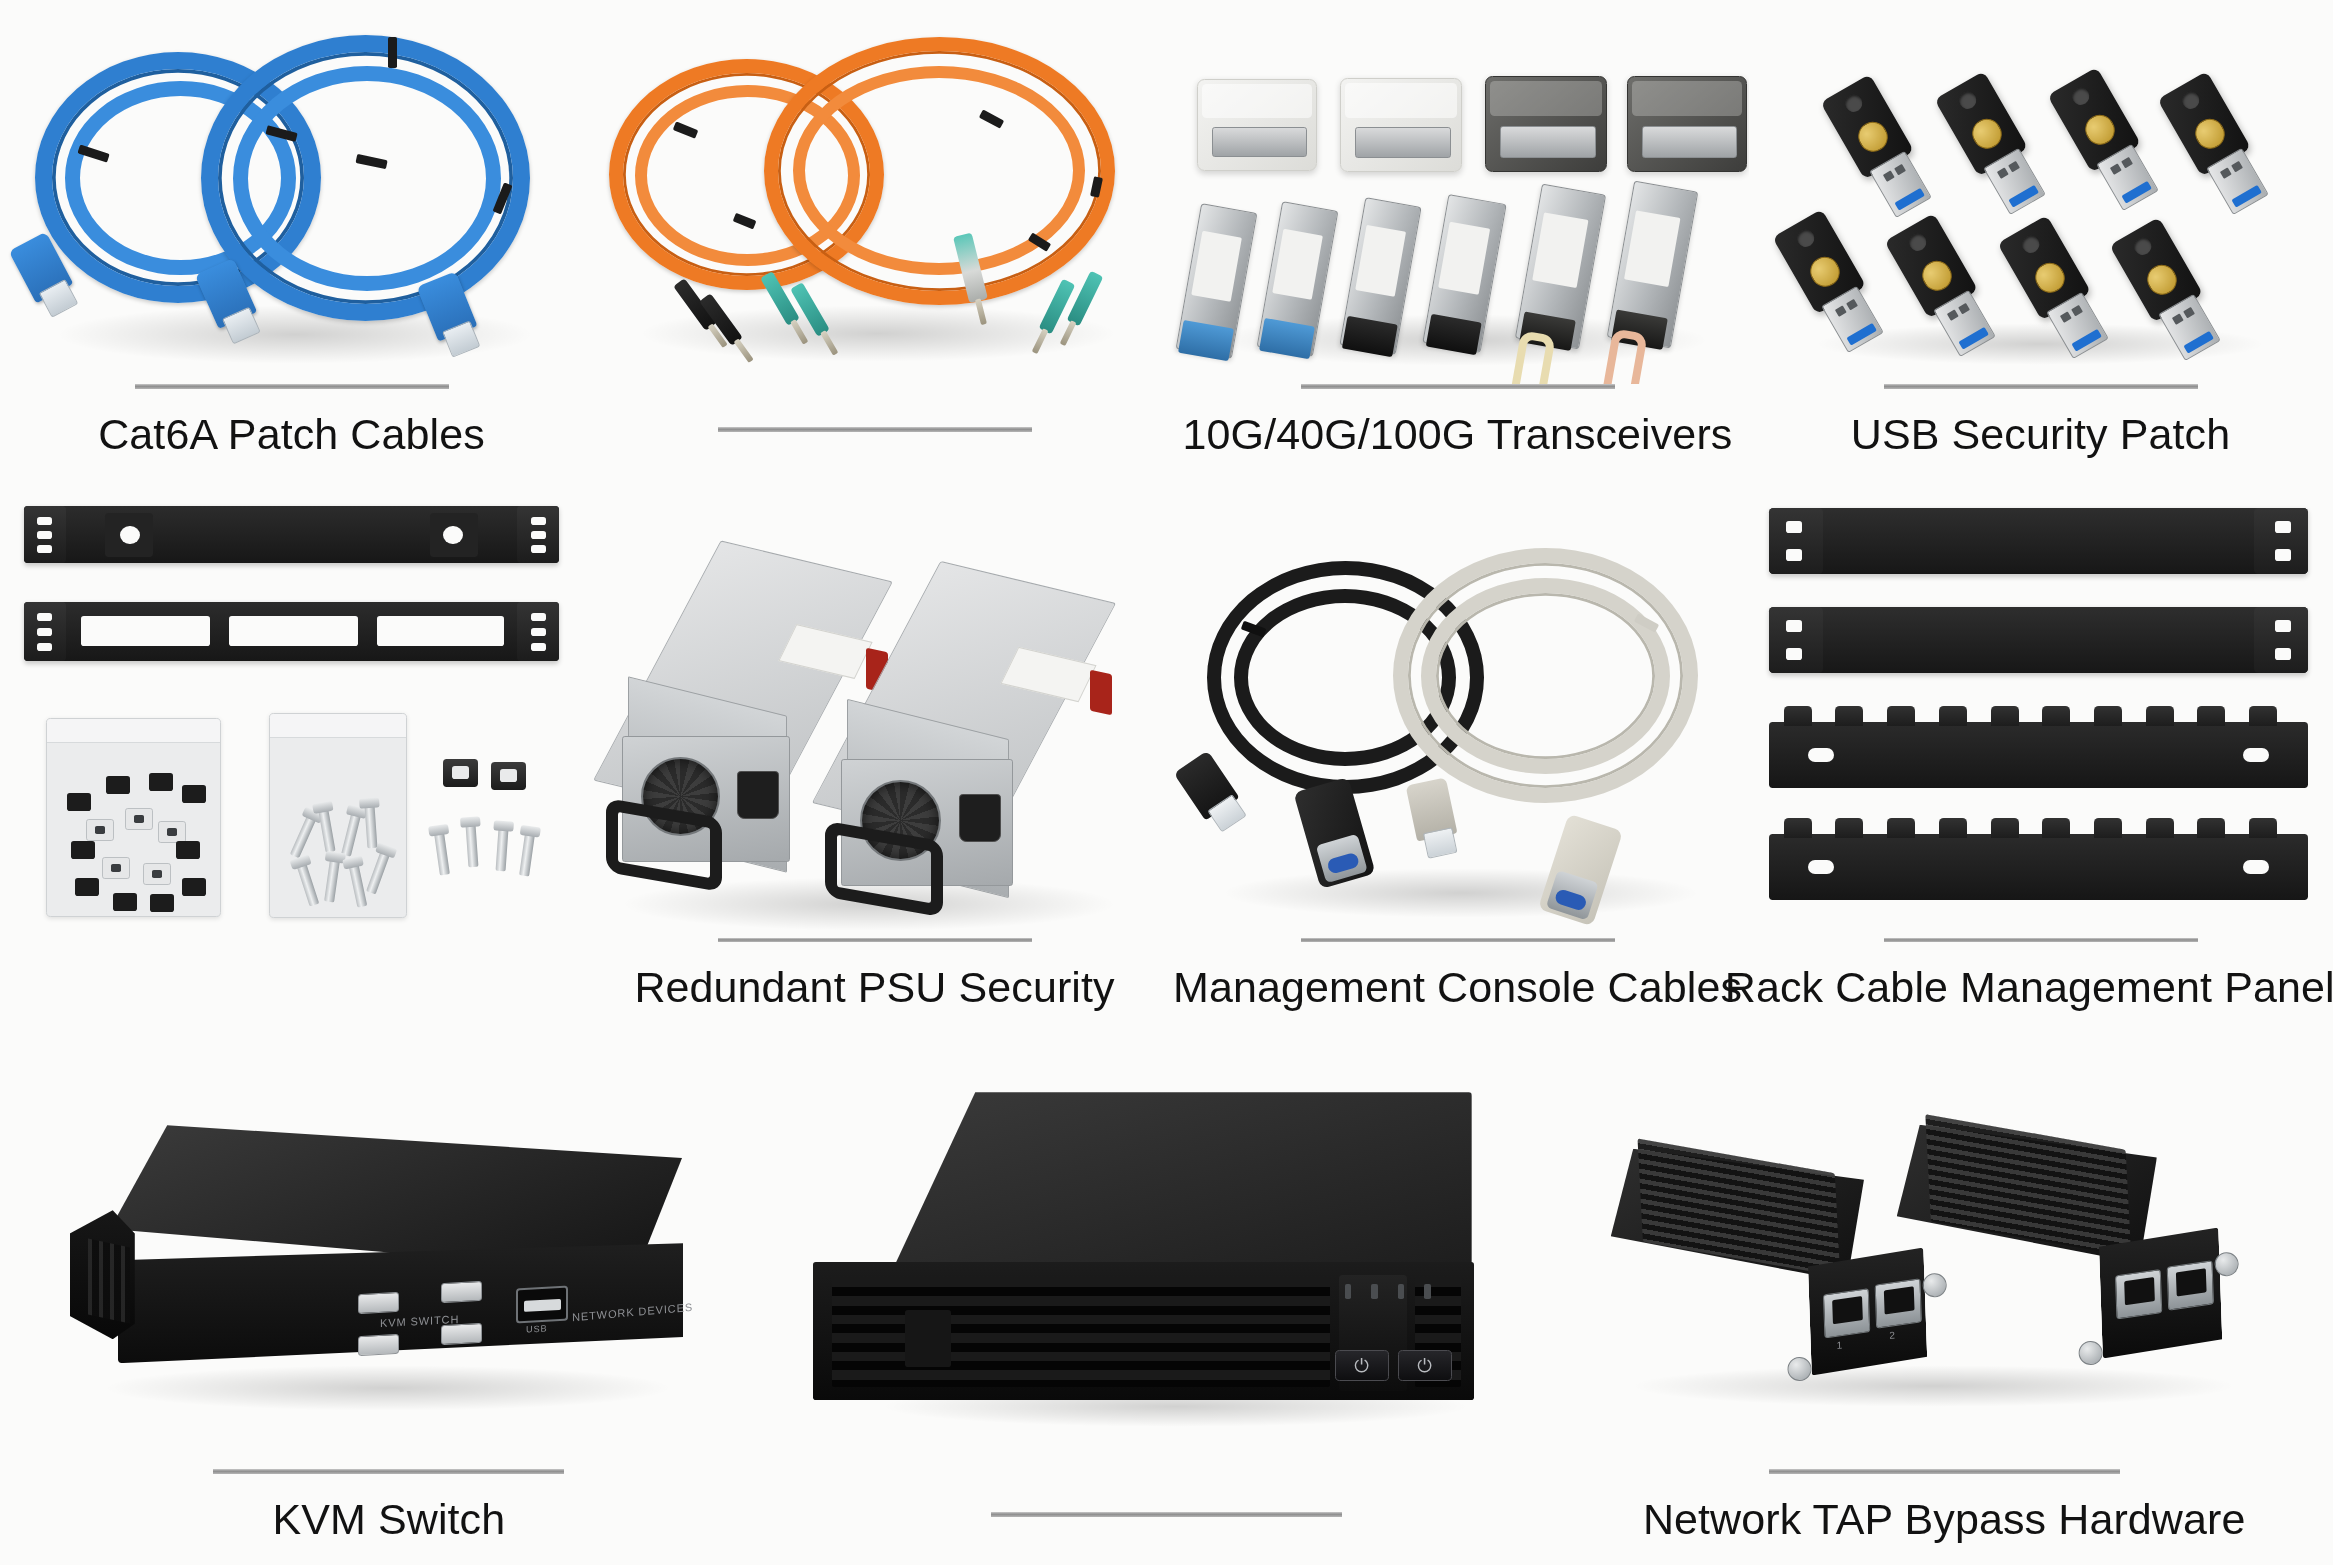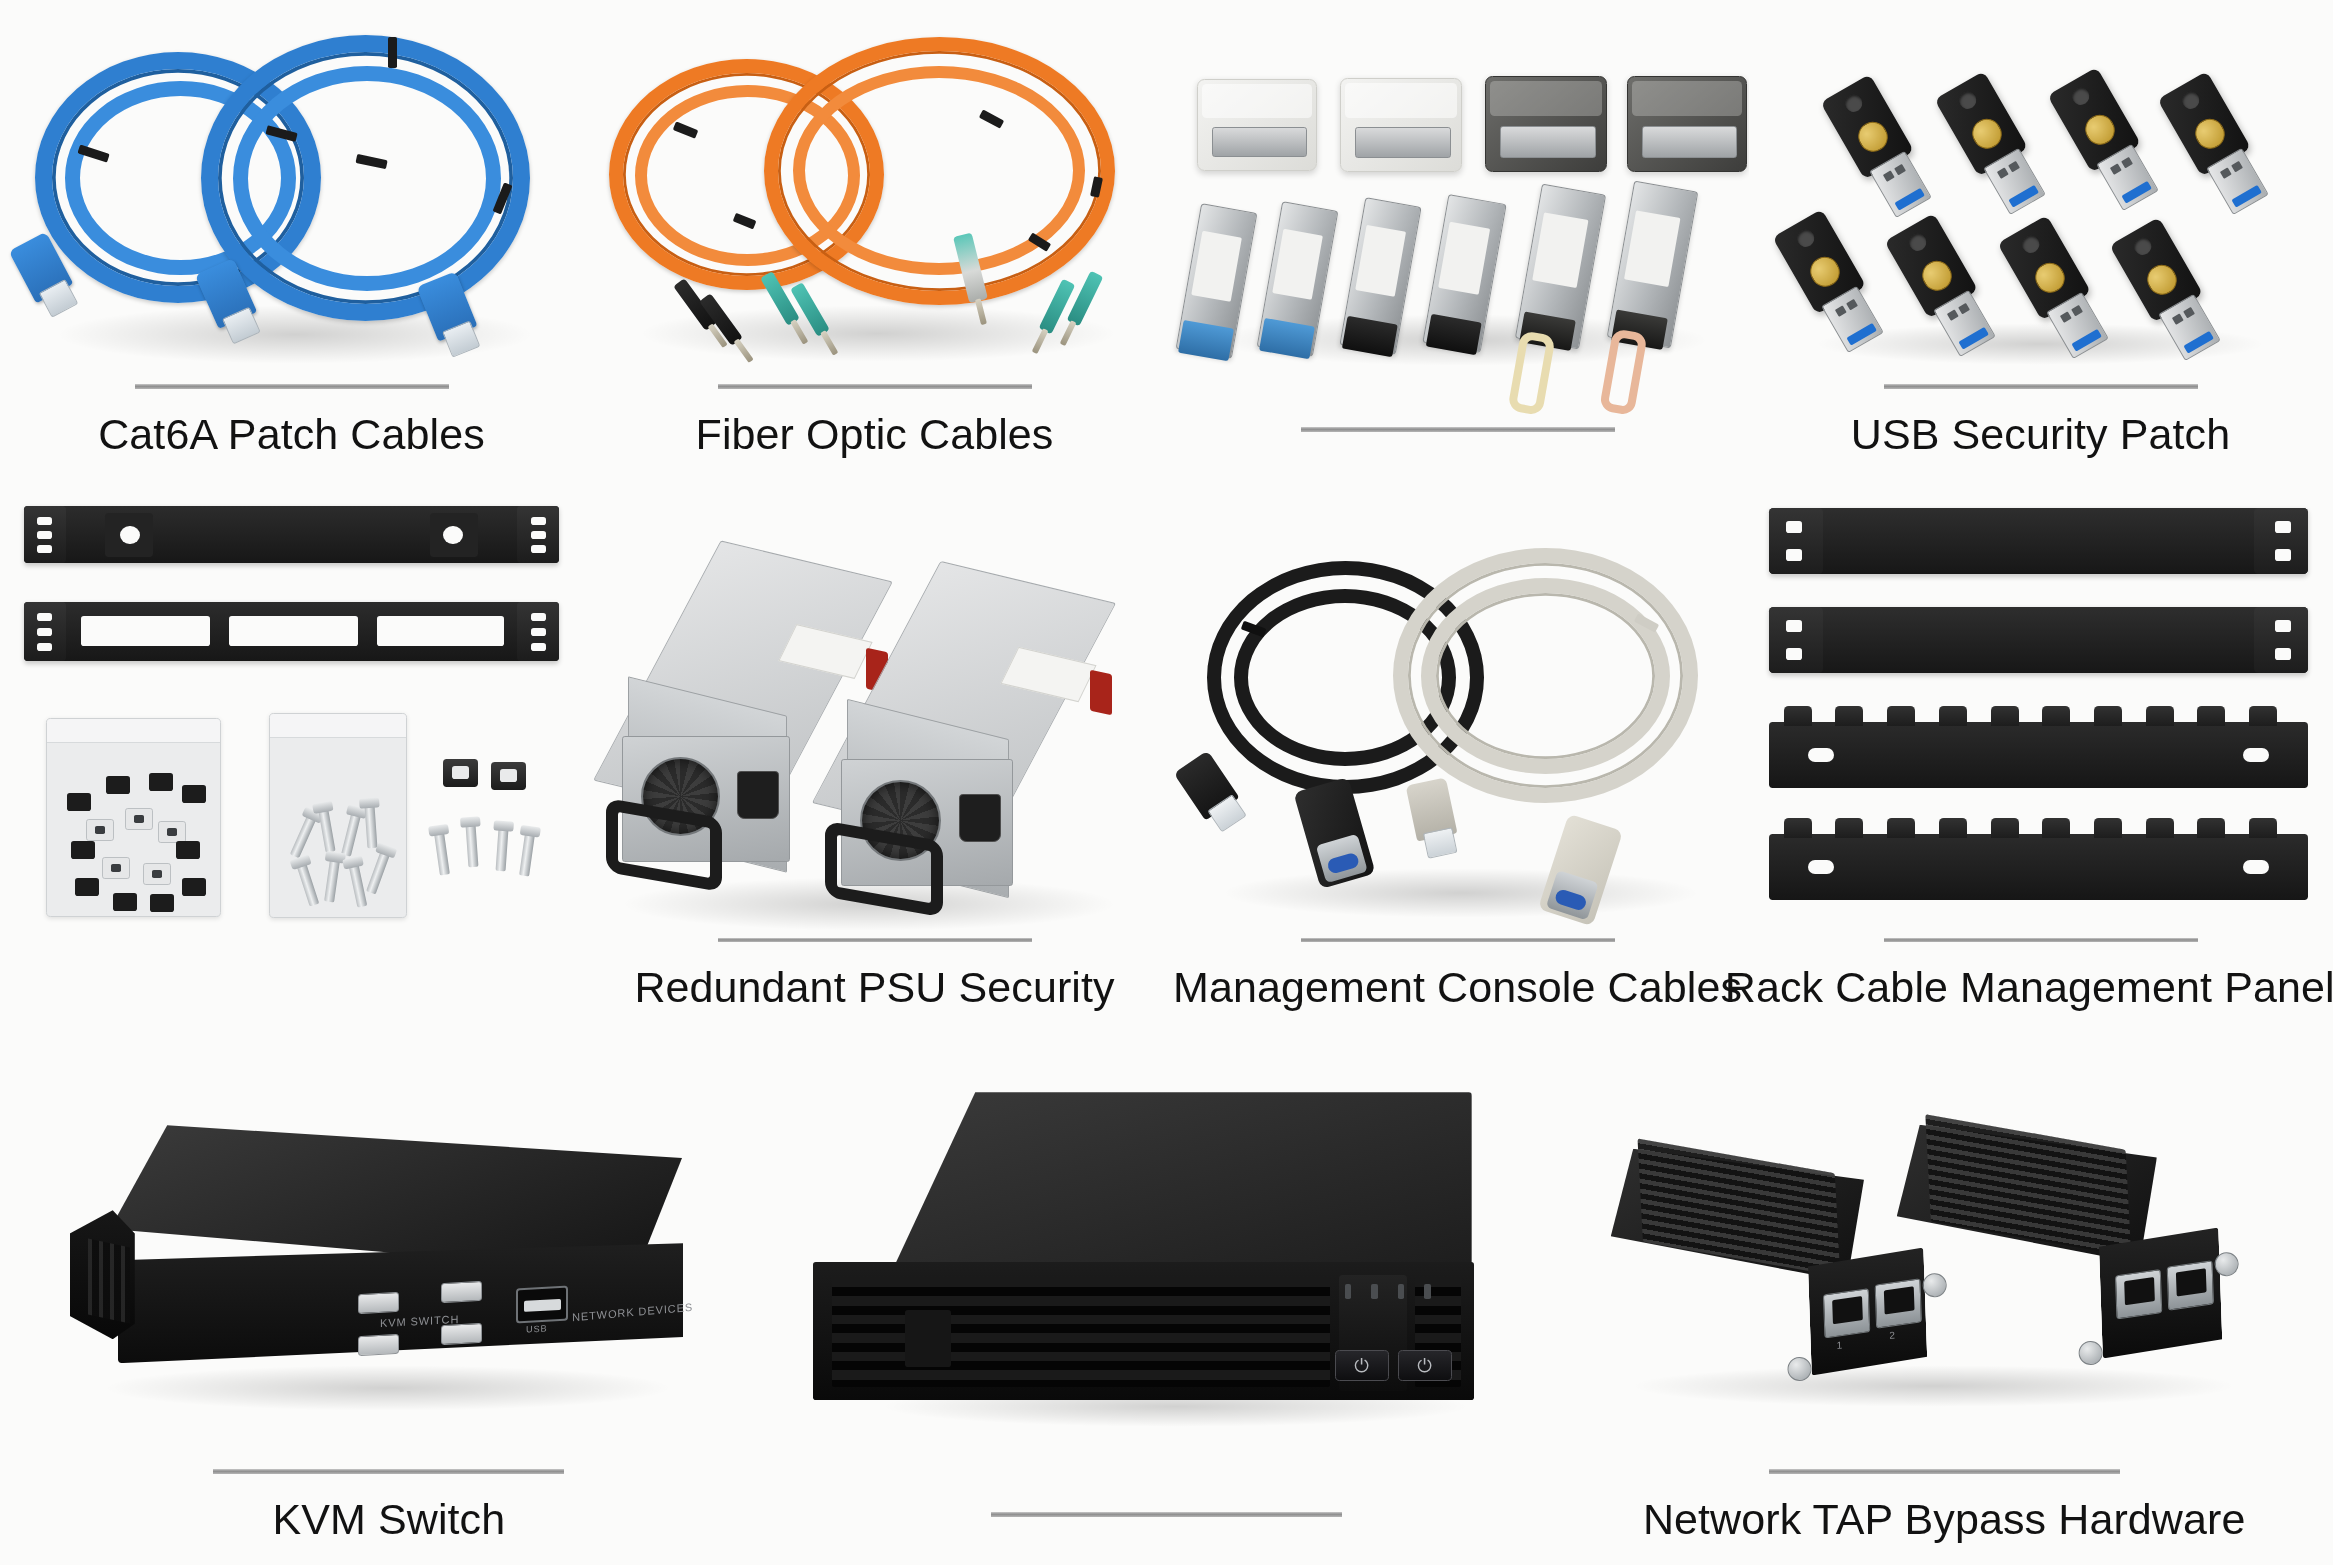--- a/index.html
+++ b/index.html
@@ -306,21 +306,20 @@
               <div class="pin"></div>
           </div>
           <div class="fconn" style="left:495px; top:271px; transform:rotate(26deg);">
             <div class="body" style="background:linear-gradient(#4fc3b4,#2a8d82);"></div>
               <div class="pin"></div>
           </div>
         </div>
       </div>
       <div class="caption-block">
         <div class="divider"></div>
-        <div class="caption">Fiber Optic Cables</div>
       </div>
     </div>
 
     <div class="cell">
       <div class="photo">
         <div class="stage">
           <div class="sh" style="left:46px; top:314px; width:498px; height:52px;"></div>
 
           <div class="tcase" style="left:31px; top:79px; width:120px; height:92px;">
               <div class="lid"></div>
@@ -368,20 +367,21 @@
           <div class="sfp" style="left:454px; top:185px; width:65px; height:159px; transform:rotate(10deg);">
             <div class="barrel"></div>
               <div class="label"></div>
             <div class="nose" style="left:8%; width:80%; height:20%; background:linear-gradient(#3a3a38,#171716);"></div>
             <div class="bail" style="border-color:#e8b79a;"></div>
           </div>
         </div>
       </div>
       <div class="caption-block">
         <div class="divider"></div>
+        <div class="caption">10G/40G/100G Transceivers</div>
       </div>
     </div>
 
     <div class="cell">
       <div class="photo">
         <div class="stage">
           <div class="sh" style="left:65px; top:323px; width:452px; height:42px;"></div>
           <div class="ukey" style="left:102px; top:79px; transform:rotate(-30deg);">
             <div class="cap"></div>
               <div class="hole"></div>

